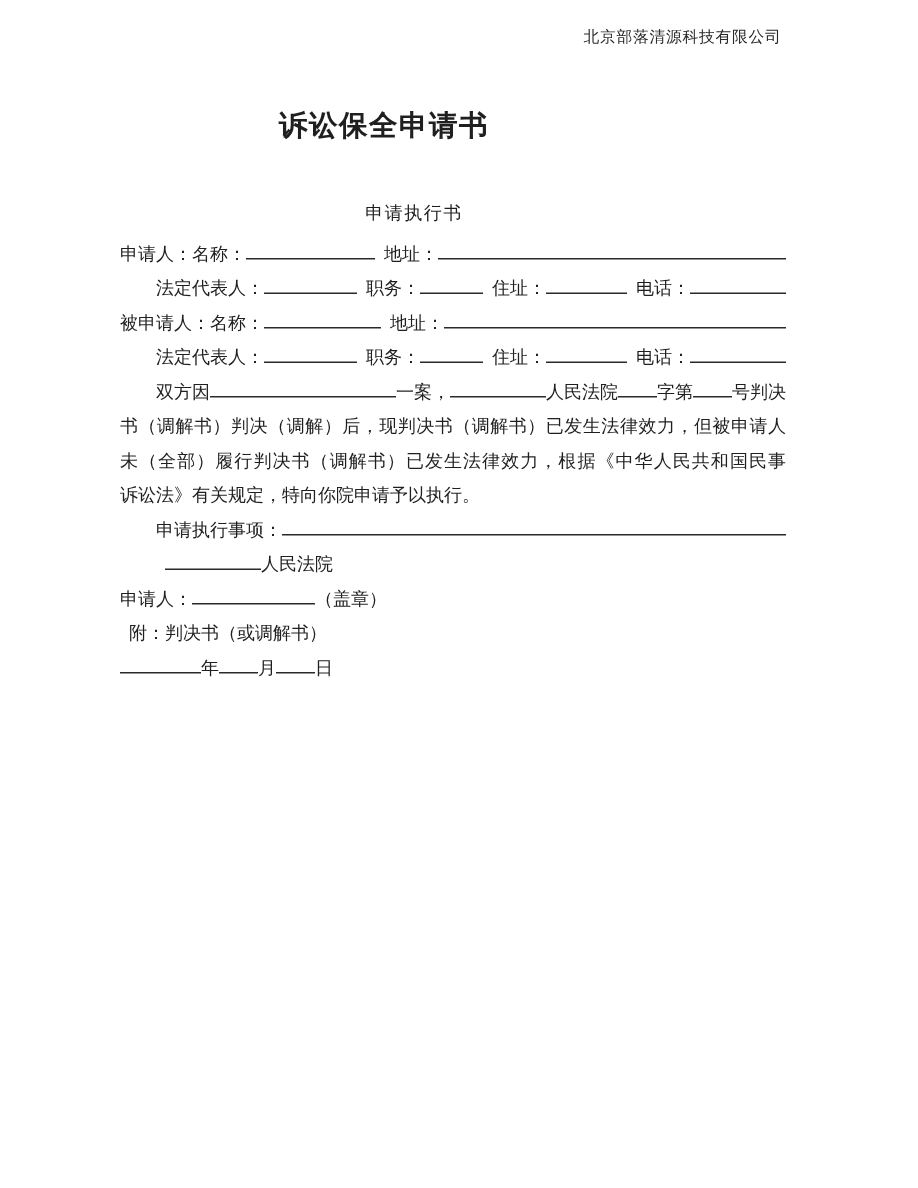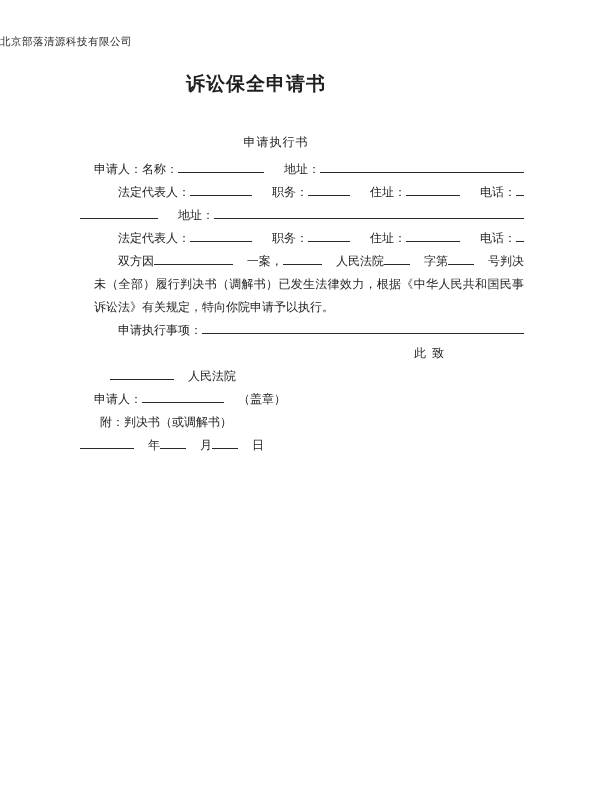--- a/index.html
+++ b/index.html
@@ -7,24 +7,24 @@
     position: relative;
     width: 612px;
     height: 792px;
     background: #ffffff;
     font-family: "Liberation Serif", "DejaVu Serif", serif;
     color: #1f1f1f;
     overflow: hidden;
   }
   .company {
     position: absolute;
-    top: 35px;
+    top: 18px;
     left: 0;
     width: 521px;
-    text-align: left;
+    text-align: right;
     font-size: 10.5px;
     letter-spacing: 0.5px;
     color: #2a2a2a;
   }
   .title {
     position: absolute;
     top: 71px;
     left: 0;
     width: 512px;
     text-align: center;
@@ -46,43 +46,43 @@
     top: 158px;
     left: 80px;
     width: 444px;
     font-size: 12px;
     line-height: 23px;
   }
   .line { white-space: pre; }
   .line.flex { display: flex; align-items: baseline; }
   .line.just { white-space: normal; text-align: justify; text-align-last: justify; }
   .line.right { text-align: left; padding-right: 17px; }
-  .t { white-space: pre; margin-left: 14px; }
+  .t { white-space: pre; }
   .blank {
     display: inline-block;
     height: 13px;
     border-bottom: 1px solid #2a2a2a;
   }
   .line.flex .blank { flex: 0 0 auto; }
 </style>
 </head>
 <body>
 
 <div class="page">
   <div class="company">北京部落清源科技有限公司</div>
   <div class="title">诉讼保全申请书</div>
   <div class="subtitle">申请执行书</div>
   <div class="content">
       <div class="line flex"><span class="t">申请人：名称：</span><span class="blank" style="width: 86px;"></span><span class="t">  地址：</span><span class="blank" style="width: 200px; flex: 1 1 200px;"></span></div>
       <div class="line flex" style="padding-left: 24px;"><span class="t">法定代表人：</span><span class="blank" style="width: 62px;"></span><span class="t">  职务：</span><span class="blank" style="width: 42px;"></span><span class="t">  住址：</span><span class="blank" style="width: 54px;"></span><span class="t">  电话：</span><span class="blank" style="width: 40px; flex: 1 1 40px;"></span></div>
-      <div class="line flex"><span class="blank" style="width: 78px;"></span><span class="t">  地址：</span><span class="blank" style="width: 190px; flex: 1 1 190px;"></span></div>
+      <div class="line flex"><span class="t">被申请人：名称：</span><span class="blank" style="width: 78px;"></span><span class="t">  地址：</span><span class="blank" style="width: 190px; flex: 1 1 190px;"></span></div>
       <div class="line flex" style="padding-left: 24px;"><span class="t">法定代表人：</span><span class="blank" style="width: 62px;"></span><span class="t">  职务：</span><span class="blank" style="width: 42px;"></span><span class="t">  住址：</span><span class="blank" style="width: 54px;"></span><span class="t">  电话：</span><span class="blank" style="width: 40px; flex: 1 1 40px;"></span></div>
       <div class="line flex" style="padding-left: 24px;"><span class="t">双方因</span><span class="blank" style="width: 120px; flex: 1 1 120px;"></span><span class="t">一案，</span><span class="blank" style="width: 60px; flex: 1 1 60px;"></span><span class="t">人民法院</span><span class="blank" style="width: 26px;"></span><span class="t">字第</span><span class="blank" style="width: 26px;"></span><span class="t">号判决</span></div>
+      <div class="line just"><span class="t">书（调解书）判决（调解）后，现判决书（调解书）已发生法律效力，但被申请人</span></div>
       <div class="line just"><span class="t">未（全部）履行判决书（调解书）已发生法律效力，根据《中华人民共和国民事</span></div>
       <div class="line"><span class="t">诉讼法》有关规定，特向你院申请予以执行。</span></div>
       <div class="line flex" style="padding-left: 24px; text-align: right;"><span class="t">申请执行事项：</span><span class="blank" style="width: 250px; flex: 1 1 250px;"></span></div>
-      <div class="line" style="padding-left: 320px;"><span class="t">此  致</span></div>
       <div class="line" style="padding-left: 30px;"><span class="blank" style="width: 64px;"></span><span class="t">人民法院</span></div>
       <div class="line right"><span class="t">申请人：</span><span class="blank" style="width: 82px;"></span><span class="t">（盖章）</span></div>
       <div class="line" style="padding-left: 6px;"><span class="t">附：判决书（或调解书）</span></div>
       <div class="line right"><span class="blank" style="width: 54px;"></span><span class="t">年</span><span class="blank" style="width: 26px;"></span><span class="t">月</span><span class="blank" style="width: 26px;"></span><span class="t">日</span></div>
     </div>
 </div>
 
 </body></html>

